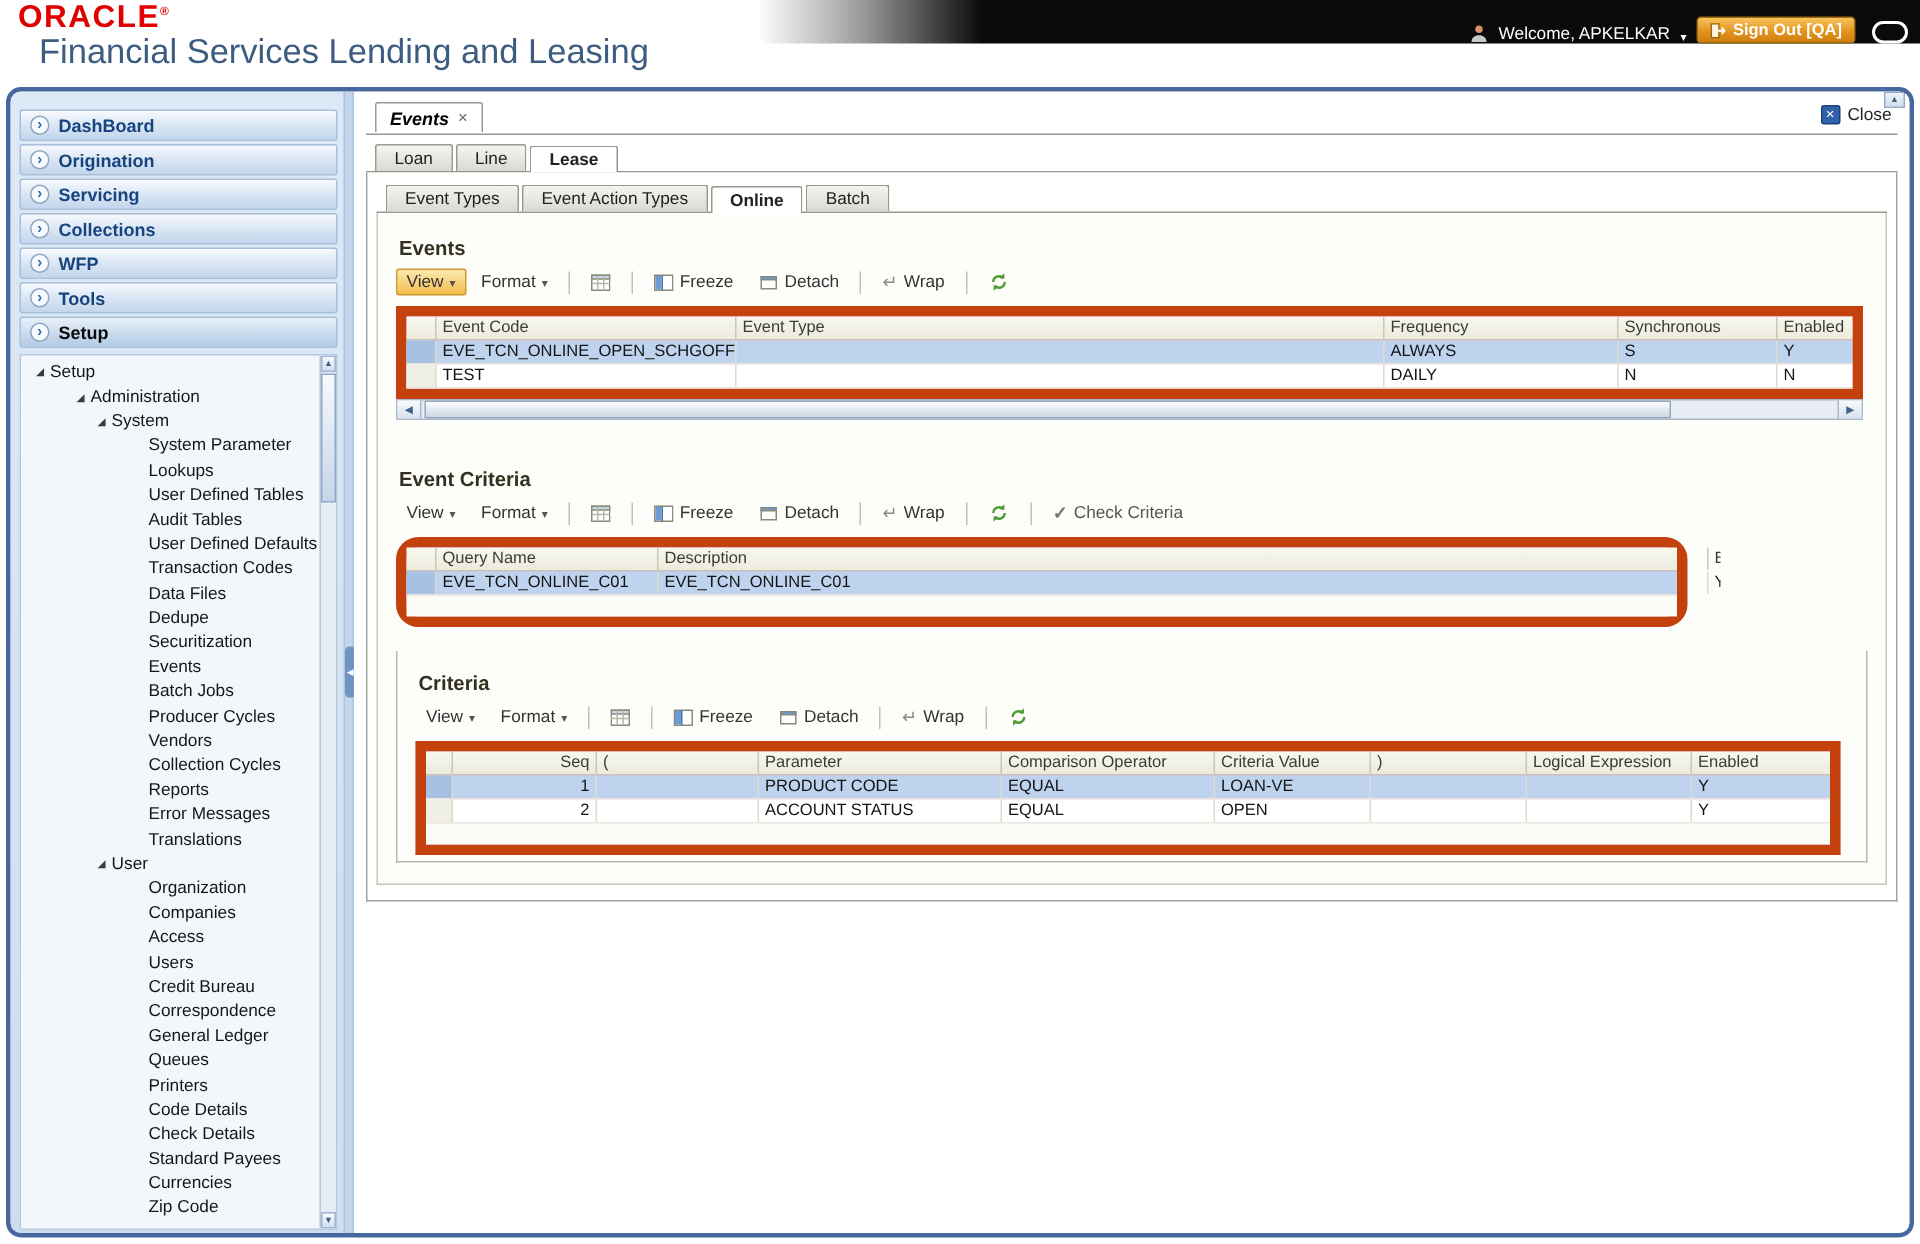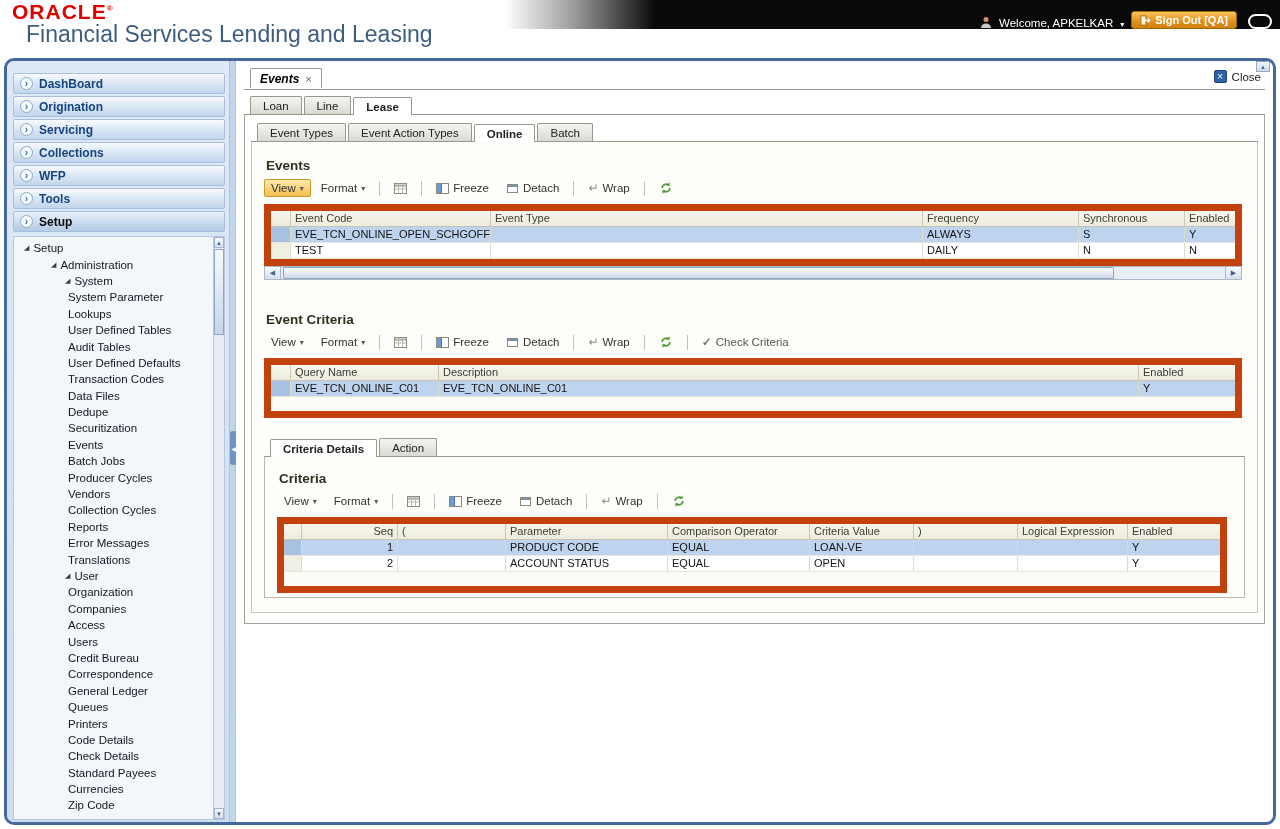--- a/index.html
+++ b/index.html
@@ -34,21 +34,21 @@
     background:linear-gradient(#f7fafd,#d7e4f3 55%,#c2d6ec);border:1px solid #a7bfdb;border-radius:2px;
     color:#16447e;font-weight:bold;font-size:12px;cursor:pointer;}
   .acc-item.selected{color:#0a0a0a;background:linear-gradient(#e9f1f9,#c9dbee 55%,#b3cbe6);}
   .acc-icon{width:13px;height:13px;border:1px solid #8ea6c0;border-radius:50%;background:#f8fbfe;
     color:#2f6eb5;font-size:10px;line-height:11px;text-align:center;font-weight:bold;flex:0 0 13px;}
   .tree-wrap{flex:1;background:#f3f7fc;border:1px solid #b6c8de;margin-top:2px;position:relative;overflow:hidden;}
   .tree{position:absolute;top:3px;left:0;right:12px;bottom:0;overflow:hidden;}
   .tree-item{height:16.4px;display:flex;align-items:center;font-size:11.5px;color:#15151d;
     white-space:nowrap;cursor:pointer;}
   .twisty{font-size:7px;color:#3a3a3a;margin-right:4px;}
-  .lvl0{padding-left:10px;}.lvl1{padding-left:37px;}.lvl2{padding-left:51px;}.lvl3{padding-left:54px;}
+  .lvl0{padding-left:10px;}.lvl1{padding-left:37px;}.lvl2{padding-left:51px;}.lvl3{padding-left:85px;}
   .vscroll{position:absolute;top:0;right:0;bottom:0;width:11px;background:#e6edf5;border-left:1px solid #b6c8de;}
   .vs-btn{height:11px;background:linear-gradient(#f6f9fc,#d3dfee);border:1px solid #9fb4cf;
     font-size:6px;color:#44608a;display:flex;align-items:center;justify-content:center;cursor:pointer;}
   .vs-btn.down{position:absolute;bottom:0;left:0;right:0;}
   .vs-thumb{position:absolute;top:12px;left:0;right:0;height:86px;
     background:linear-gradient(#f7fafc,#c6d5e9);border:1px solid #8fa8c8;cursor:grab;}
 
   
   .splitter{width:7px;background:#c3d5ea;border-left:1px solid #aec3dd;border-right:1px solid #aec3dd;position:relative;cursor:col-resize;}
   .split-handle{position:absolute;top:370px;left:0;width:7px;height:34px;background:#6f94c4;border-radius:3px;
@@ -89,21 +89,21 @@
   .tb-btn.focused{background:linear-gradient(#fce9b0,#f3bd4e);border-color:#c89a30;}
   .tb-sep{width:1px;height:15px;background:#c3c2b6;margin:0 4px;}
   .ic{display:inline-flex;align-items:center;}
   .ic.wrap{color:#8a8a8a;font-size:12px;}
   .check-glyph{color:#777;font-size:12px;font-weight:bold;}
   .gray-label{color:#555;}
 
   
   .tbl{border:7px solid #c2410c;background:#f9a8d4;}
   .tbl.ev,.hscroll{width:978px;}
-  .tbl.ec{width:978px;}
+  .tbl.ec{width:861px;border-radius:15px;}
   .tbl.cr{width:950px;}
   .thead{display:flex;background:linear-gradient(#f8f7ef,#ecebdd);border-bottom:1px solid #c6c4b4;}
   .thead .cell{font-size:11px;color:#3c3c32;border-right:1px solid #c9c7b6;background:transparent;}
   .cell{padding:0 4px;height:15px;line-height:15px;white-space:nowrap;overflow:hidden;flex:0 0 auto;
     border-right:1px solid #dddbcc;font-size:11px;color:#141414;}
   .trow{display:flex;background:#fff;border-bottom:1px solid #e8e6da;cursor:pointer;}
   .trow.selected{background:#bdd3ee;}
   .g{background:#f0efe4;}
   .trow.selected .g{background:#a7c1e2;}
   .tfill{height:14px;background:#fcfcf7;}
@@ -572,29 +572,20 @@
               <div class="cell c1">EVE_TCN_ONLINE_C01</div>
               <div class="cell c2">EVE_TCN_ONLINE_C01</div>
               <div class="cell c3">Y</div>
             </div>
             </div>
           <div class="tfill"></div>
         </div>
 
         <div class="spacer16"></div>
 
-        <div class="tabs lvl3">
-
-        <div class="tab active">
-            <span>Criteria Details</span>
-          </div>
-            <div class="tab">
-            <span>Action</span>
-          </div>
-          </div>
 
         <div class="detail-panel">
           <div class="sec-title">Criteria</div>
           <div class="toolbar">
             <button class="tb-btn">
               <span>View</span>
               <span class="caret">▾</span>
             </button>
             <button class="tb-btn">
               <span>Format</span>

